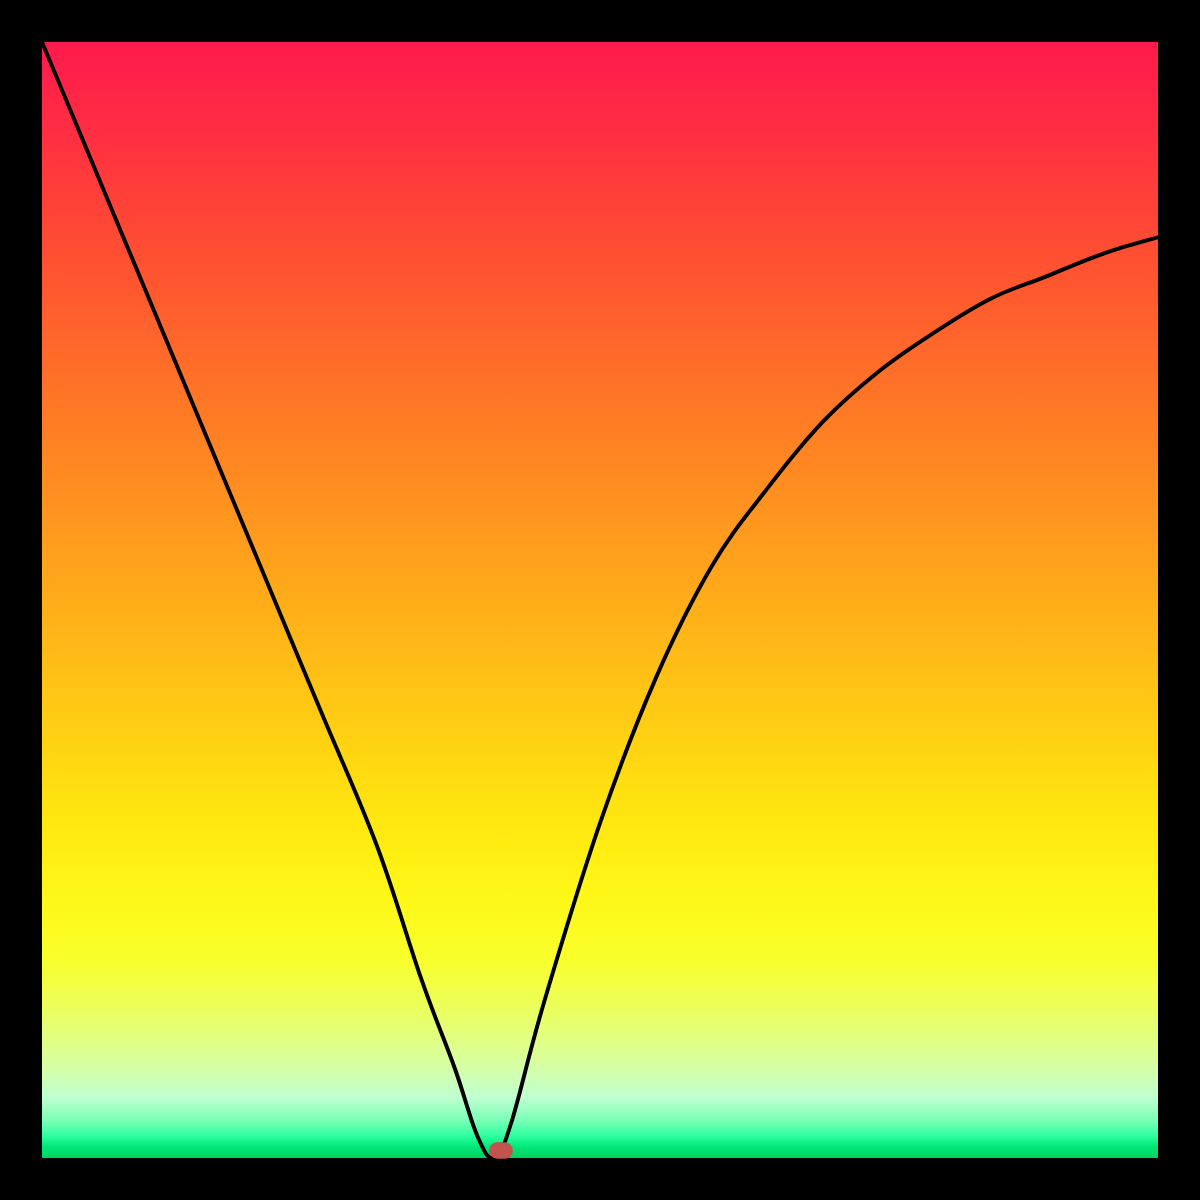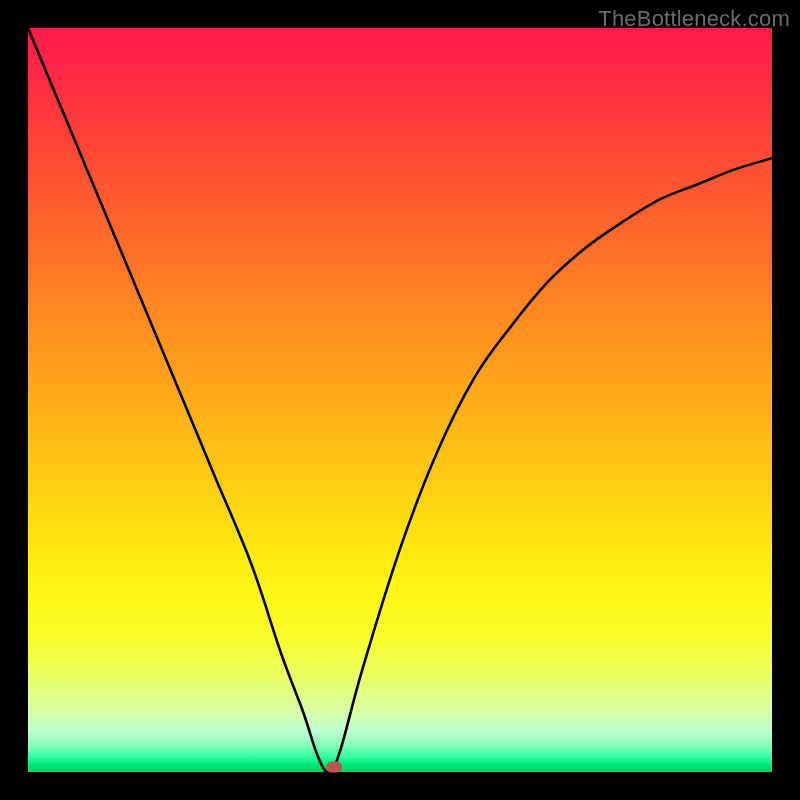--- a/index.html
+++ b/index.html
@@ -80,14 +80,13 @@
 </head>
 <body>
 
 <div class="outer">
   <div class="plot-area">
     <svg class="curve" viewBox="0 0 744 744" preserveAspectRatio="none">
       <path id="curve-path" fill="none" stroke="#000000" stroke-width="2.6" stroke-linecap="round" stroke-linejoin="round" d="M 0.00 0.00 C 6.70 16.07, 23.81 57.14, 37.20 89.28 C 50.59 121.42, 61.01 146.42, 74.40 178.56 C 87.79 210.70, 98.21 235.70, 111.60 267.84 C 124.99 299.98, 135.41 324.98, 148.80 357.12 C 162.19 389.26, 172.61 414.26, 186.00 446.40 C 199.39 478.54, 211.15 503.54, 223.20 535.68 C 235.25 567.82, 243.59 598.18, 252.96 624.96 C 262.33 651.74, 268.58 665.73, 275.28 684.48 C 281.98 703.23, 285.47 718.41, 290.16 729.12 C 294.85 739.83, 297.30 745.34, 301.32 744.00 C 305.34 742.66, 306.45 740.43, 312.48 721.68 C 318.51 702.93, 324.09 676.00, 334.80 639.84 C 345.51 603.68, 358.61 559.64, 372.00 520.80 C 385.39 481.96, 395.81 454.88, 409.20 424.08 C 422.59 393.28, 433.01 372.45, 446.40 349.68 C 459.79 326.91, 470.21 315.01, 483.60 297.60 C 496.99 280.19, 507.41 267.02, 520.80 252.96 C 534.19 238.90, 544.61 230.19, 558.00 219.48 C 571.39 208.77, 581.81 202.14, 595.20 193.44 C 608.59 184.74, 619.01 177.82, 632.40 171.12 C 645.79 164.42, 656.21 161.60, 669.60 156.24 C 682.99 150.88, 693.41 146.05, 706.80 141.36 C 720.19 136.67, 737.30 132.21, 744.00 130.20"></path>
     </svg>
     <div class="marker" id="marker" style="left: 305.784px; top: 739px; background: rgb(193, 84, 79);"></div>
   </div>
-  <div class="watermark">TheBottleneck.com</div>
 </div>
 
 </body></html>

